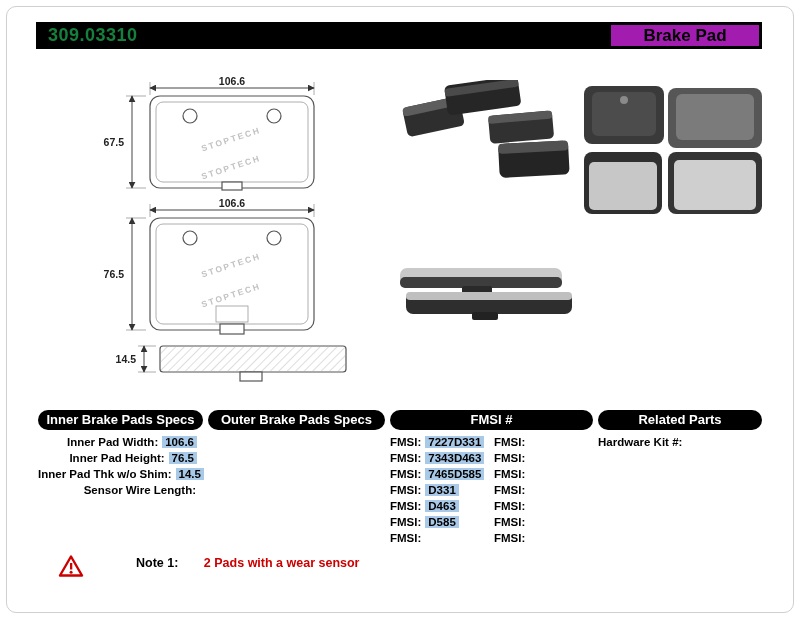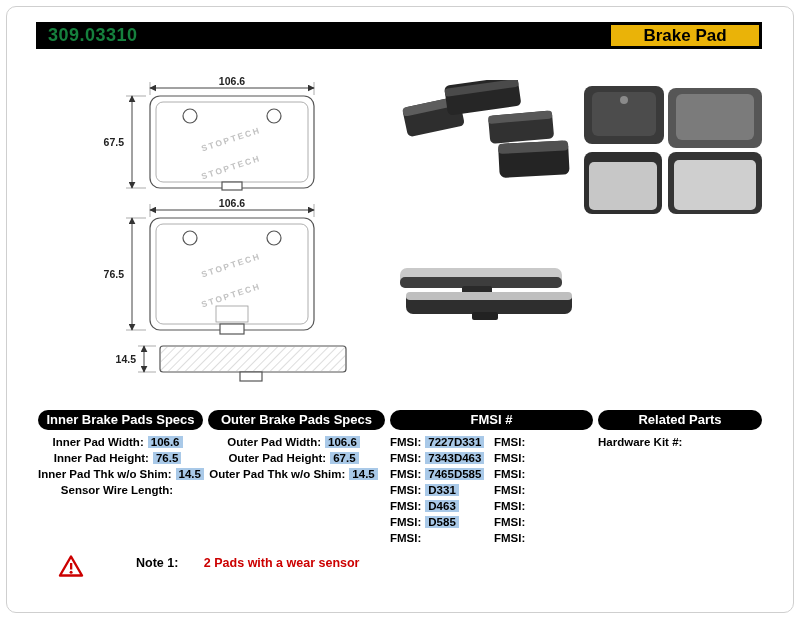--- a/index.html
+++ b/index.html
@@ -3,21 +3,21 @@
 <meta charset="utf-8">
 <style>
   * { margin:0; padding:0; box-sizing:border-box; }
   html,body { width:800px; height:619px; background:#fff; font-family:"Liberation Sans", sans-serif; }
   body { position:relative; overflow:hidden; }
   .frame { position:absolute; inset:6px; border:1px solid #cfcfcf; border-radius:10px; pointer-events:none; }
 
   
   .topbar { position:absolute; left:36px; right:38px; top:22px; height:27px; background:var(--header-bar,#000); }
   .part { position:absolute; left:12px; top:3px; color:#15803d; font-size:18px; font-weight:bold; letter-spacing:.5px; }
-  .prodbox { position:absolute; right:3px; top:3px; bottom:3px; width:148px; background:#eab308; display:flex; align-items:center; justify-content:center; }
+  .prodbox { position:absolute; right:3px; top:3px; bottom:3px; width:148px; background:#a21caf; display:flex; align-items:center; justify-content:center; }
   .prodbox span { font-size:17px; font-weight:bold; color:#000; }
 
   
   .drawings { position:absolute; left:98px; top:76px; }
   .photos   { position:absolute; left:392px; top:80px; }
   .pad      { fill:#fff; stroke:#555; stroke-width:1.2; }
   .padinner { fill:none; stroke:#9a9a9a; stroke-width:.8; }
   .hole     { fill:#fff; stroke:#555; stroke-width:1.2; }
   .dim      { stroke:#444; stroke-width:1; }
   .thin     { stroke:#888; stroke-width:.7; }
@@ -26,21 +26,21 @@
 
   
   .speccol { position:absolute; top:410px; }
   #col-inner   { left:38px;  width:165px; }
   #col-outer   { left:208px; width:177px; }
   #col-fmsi    { left:390px; width:203px; }
   #col-related { left:598px; width:164px; }
   .colhead { background:var(--header-bar,#000); color:#fff; font-weight:bold; font-size:13px; text-align:center; height:20px; line-height:20px; border-radius:10px; }
   .rows { margin-top:4px; }
   .row  { line-height:16px; font-size:11.5px; font-weight:bold; white-space:nowrap; color:#000; }
-  .right .row { text-align:center; padding-right:6px; }
+  .right .row { text-align:right; padding-right:6px; }
   .lbl { padding-right:1px; }
   .val { background:var(--value-highlight,#a9c9e8); padding:0 3px; margin-left:3px; }
   .val:empty { display:none; }
   .fmsi-rows { display:flex; }
   .fmsi-sub  { width:104px; }
   .fmsi-sub + .fmsi-sub { width:96px; }
 
   
   .notes { position:absolute; left:58px; top:553px; }
   .warnicon { position:absolute; left:0; top:1px; }
@@ -172,25 +172,20 @@
   <div class="rows right">
     <div class="row"><span class="lbl">Inner Pad Width:</span><span class="val">106.6</span></div>
     <div class="row"><span class="lbl">Inner Pad Height:</span><span class="val">76.5</span></div>
     <div class="row"><span class="lbl">Inner Pad Thk w/o Shim:</span><span class="val">14.5</span></div>
     <div class="row"><span class="lbl">Sensor Wire Length:</span></div>
   </div>
 </div>
 
 <div class="speccol" id="col-outer">
   <div class="colhead">Outer Brake Pads Specs</div>
-  <div class="rows right">
-    <div class="row"><span class="lbl">Outer Pad Width:</span><span class="val">106.6</span></div>
-    <div class="row"><span class="lbl">Outer Pad Height:</span><span class="val">67.5</span></div>
-    <div class="row"><span class="lbl">Outer Pad Thk w/o Shim:</span><span class="val">14.5</span></div>
-  </div>
 </div>
 
 <div class="speccol" id="col-fmsi">
   <div class="colhead">FMSI #</div>
   <div class="rows fmsi-rows">
     <div class="fmsi-sub">
       <div class="row"><span class="lbl">FMSI:</span><span class="val">7227D331</span></div>
       <div class="row"><span class="lbl">FMSI:</span><span class="val">7343D463</span></div>
       <div class="row"><span class="lbl">FMSI:</span><span class="val">7465D585</span></div>
       <div class="row"><span class="lbl">FMSI:</span><span class="val">D331</span></div>

